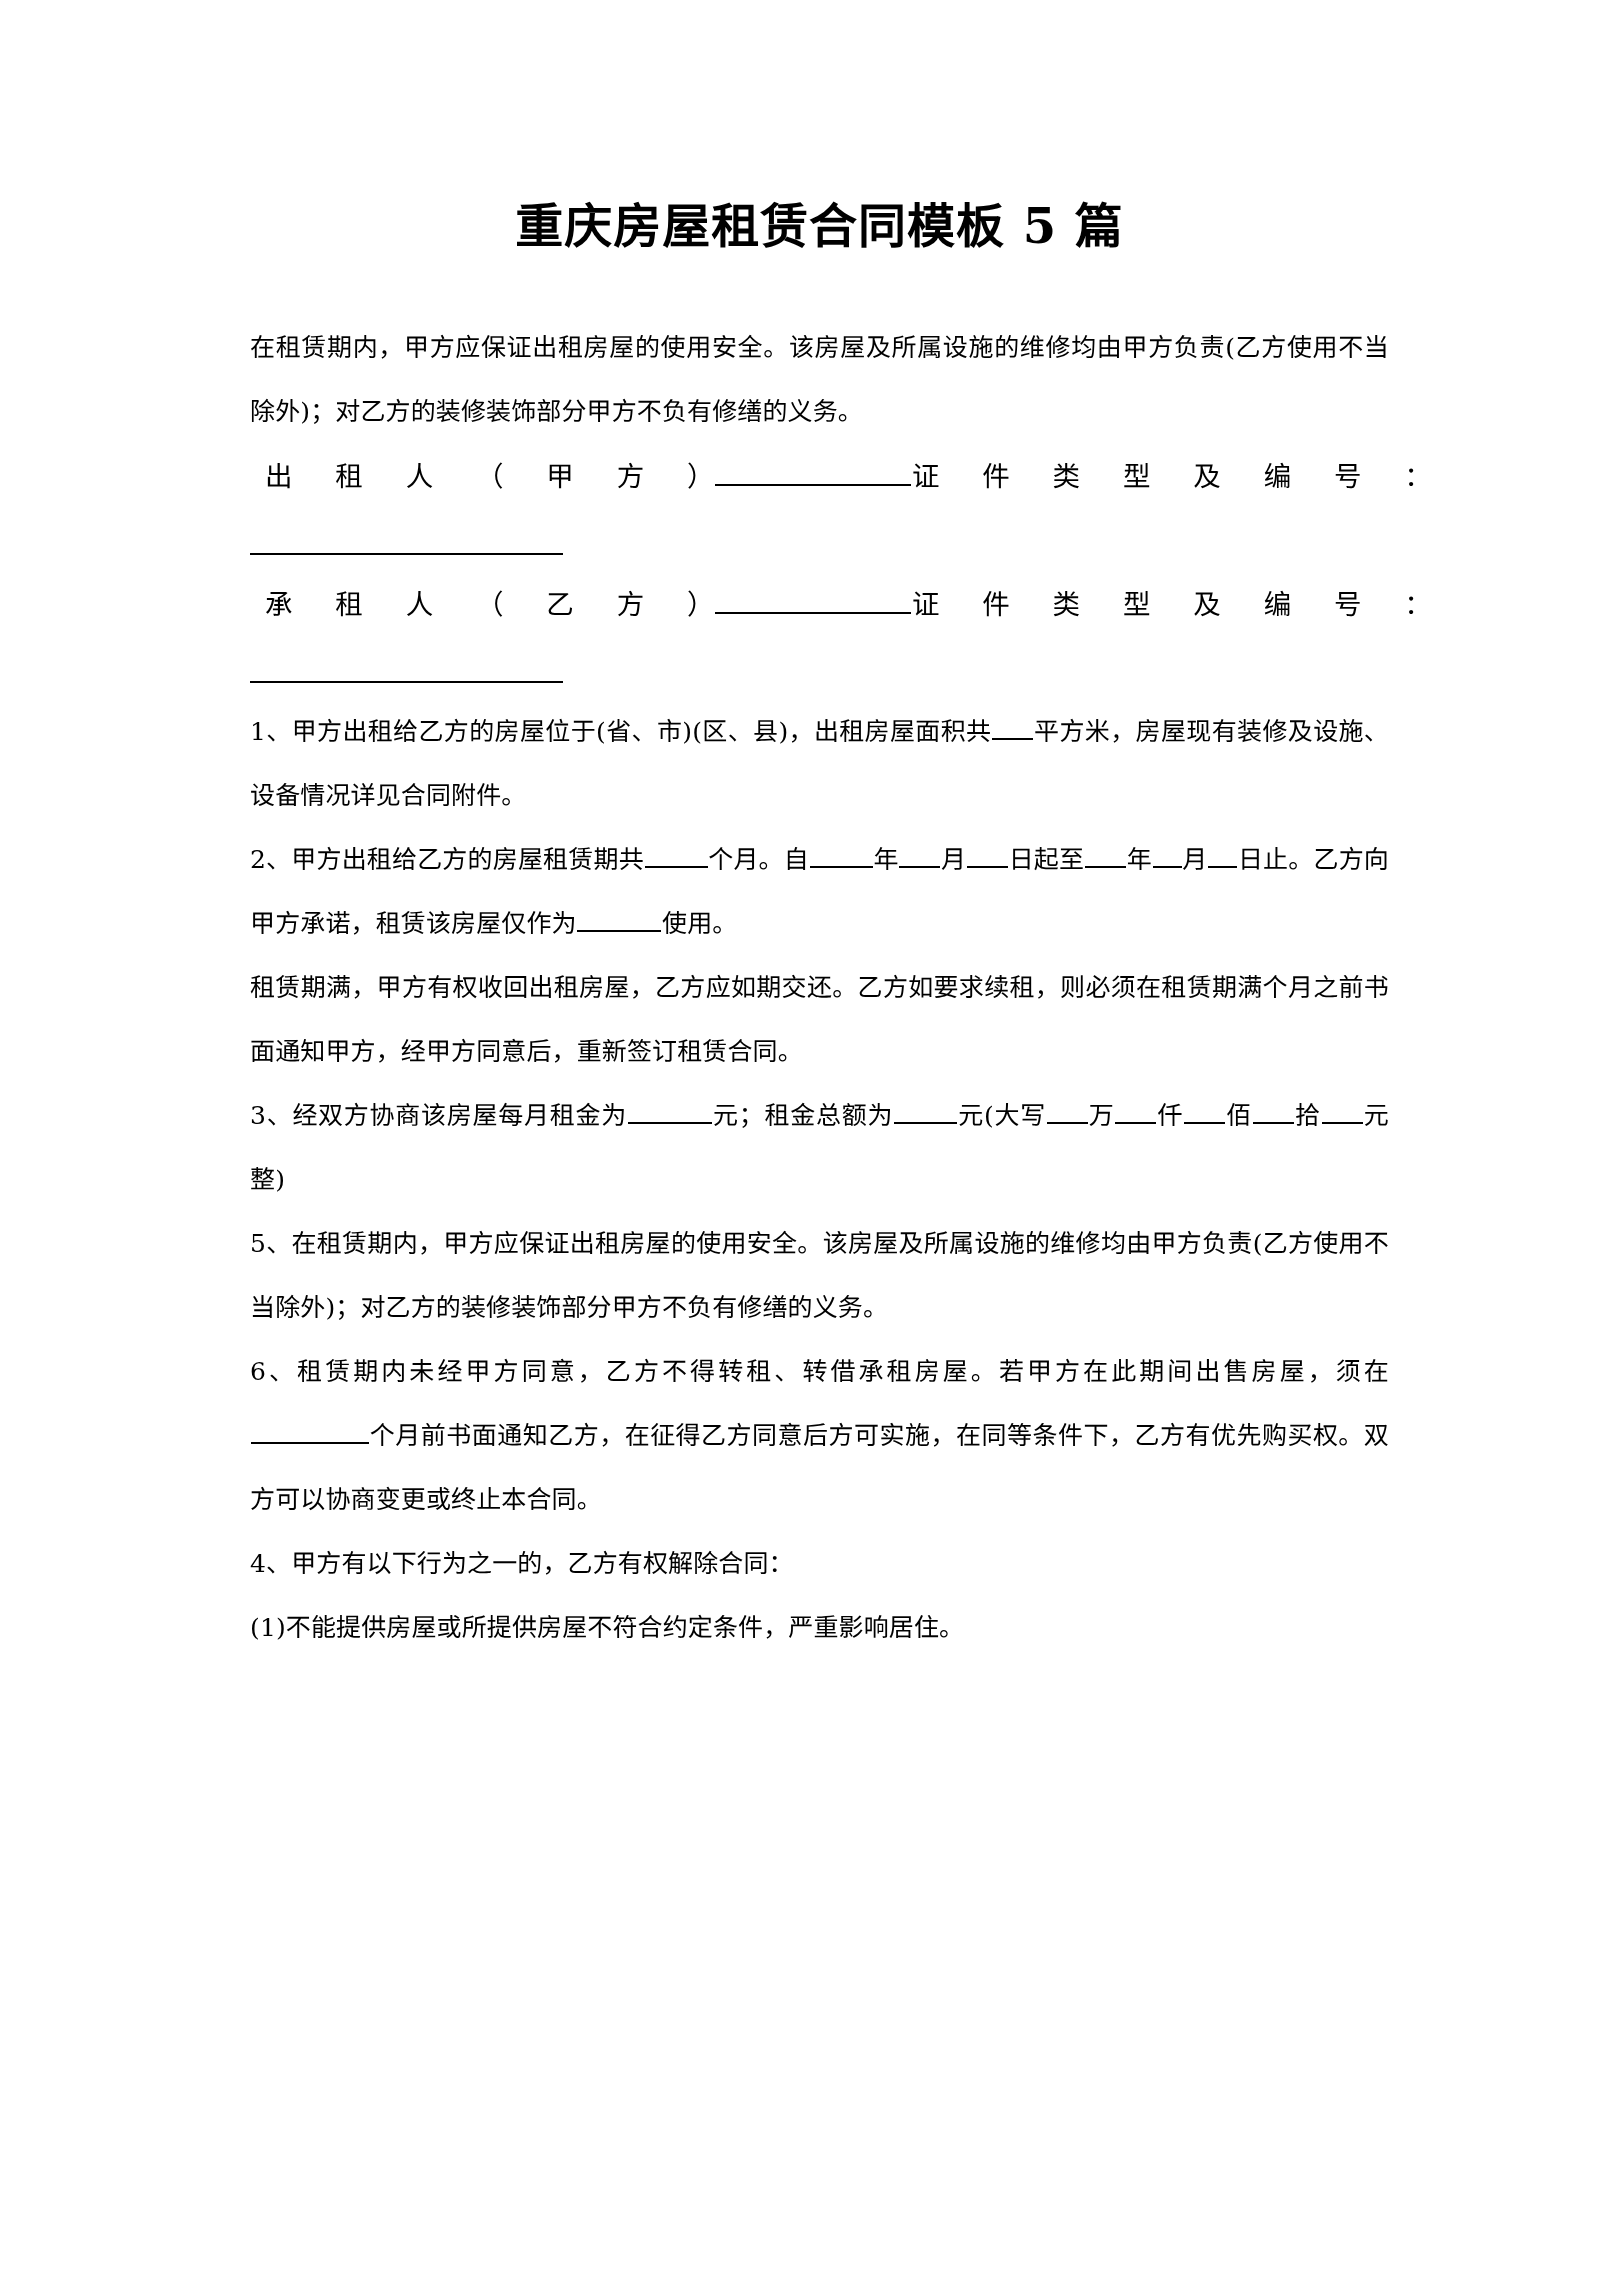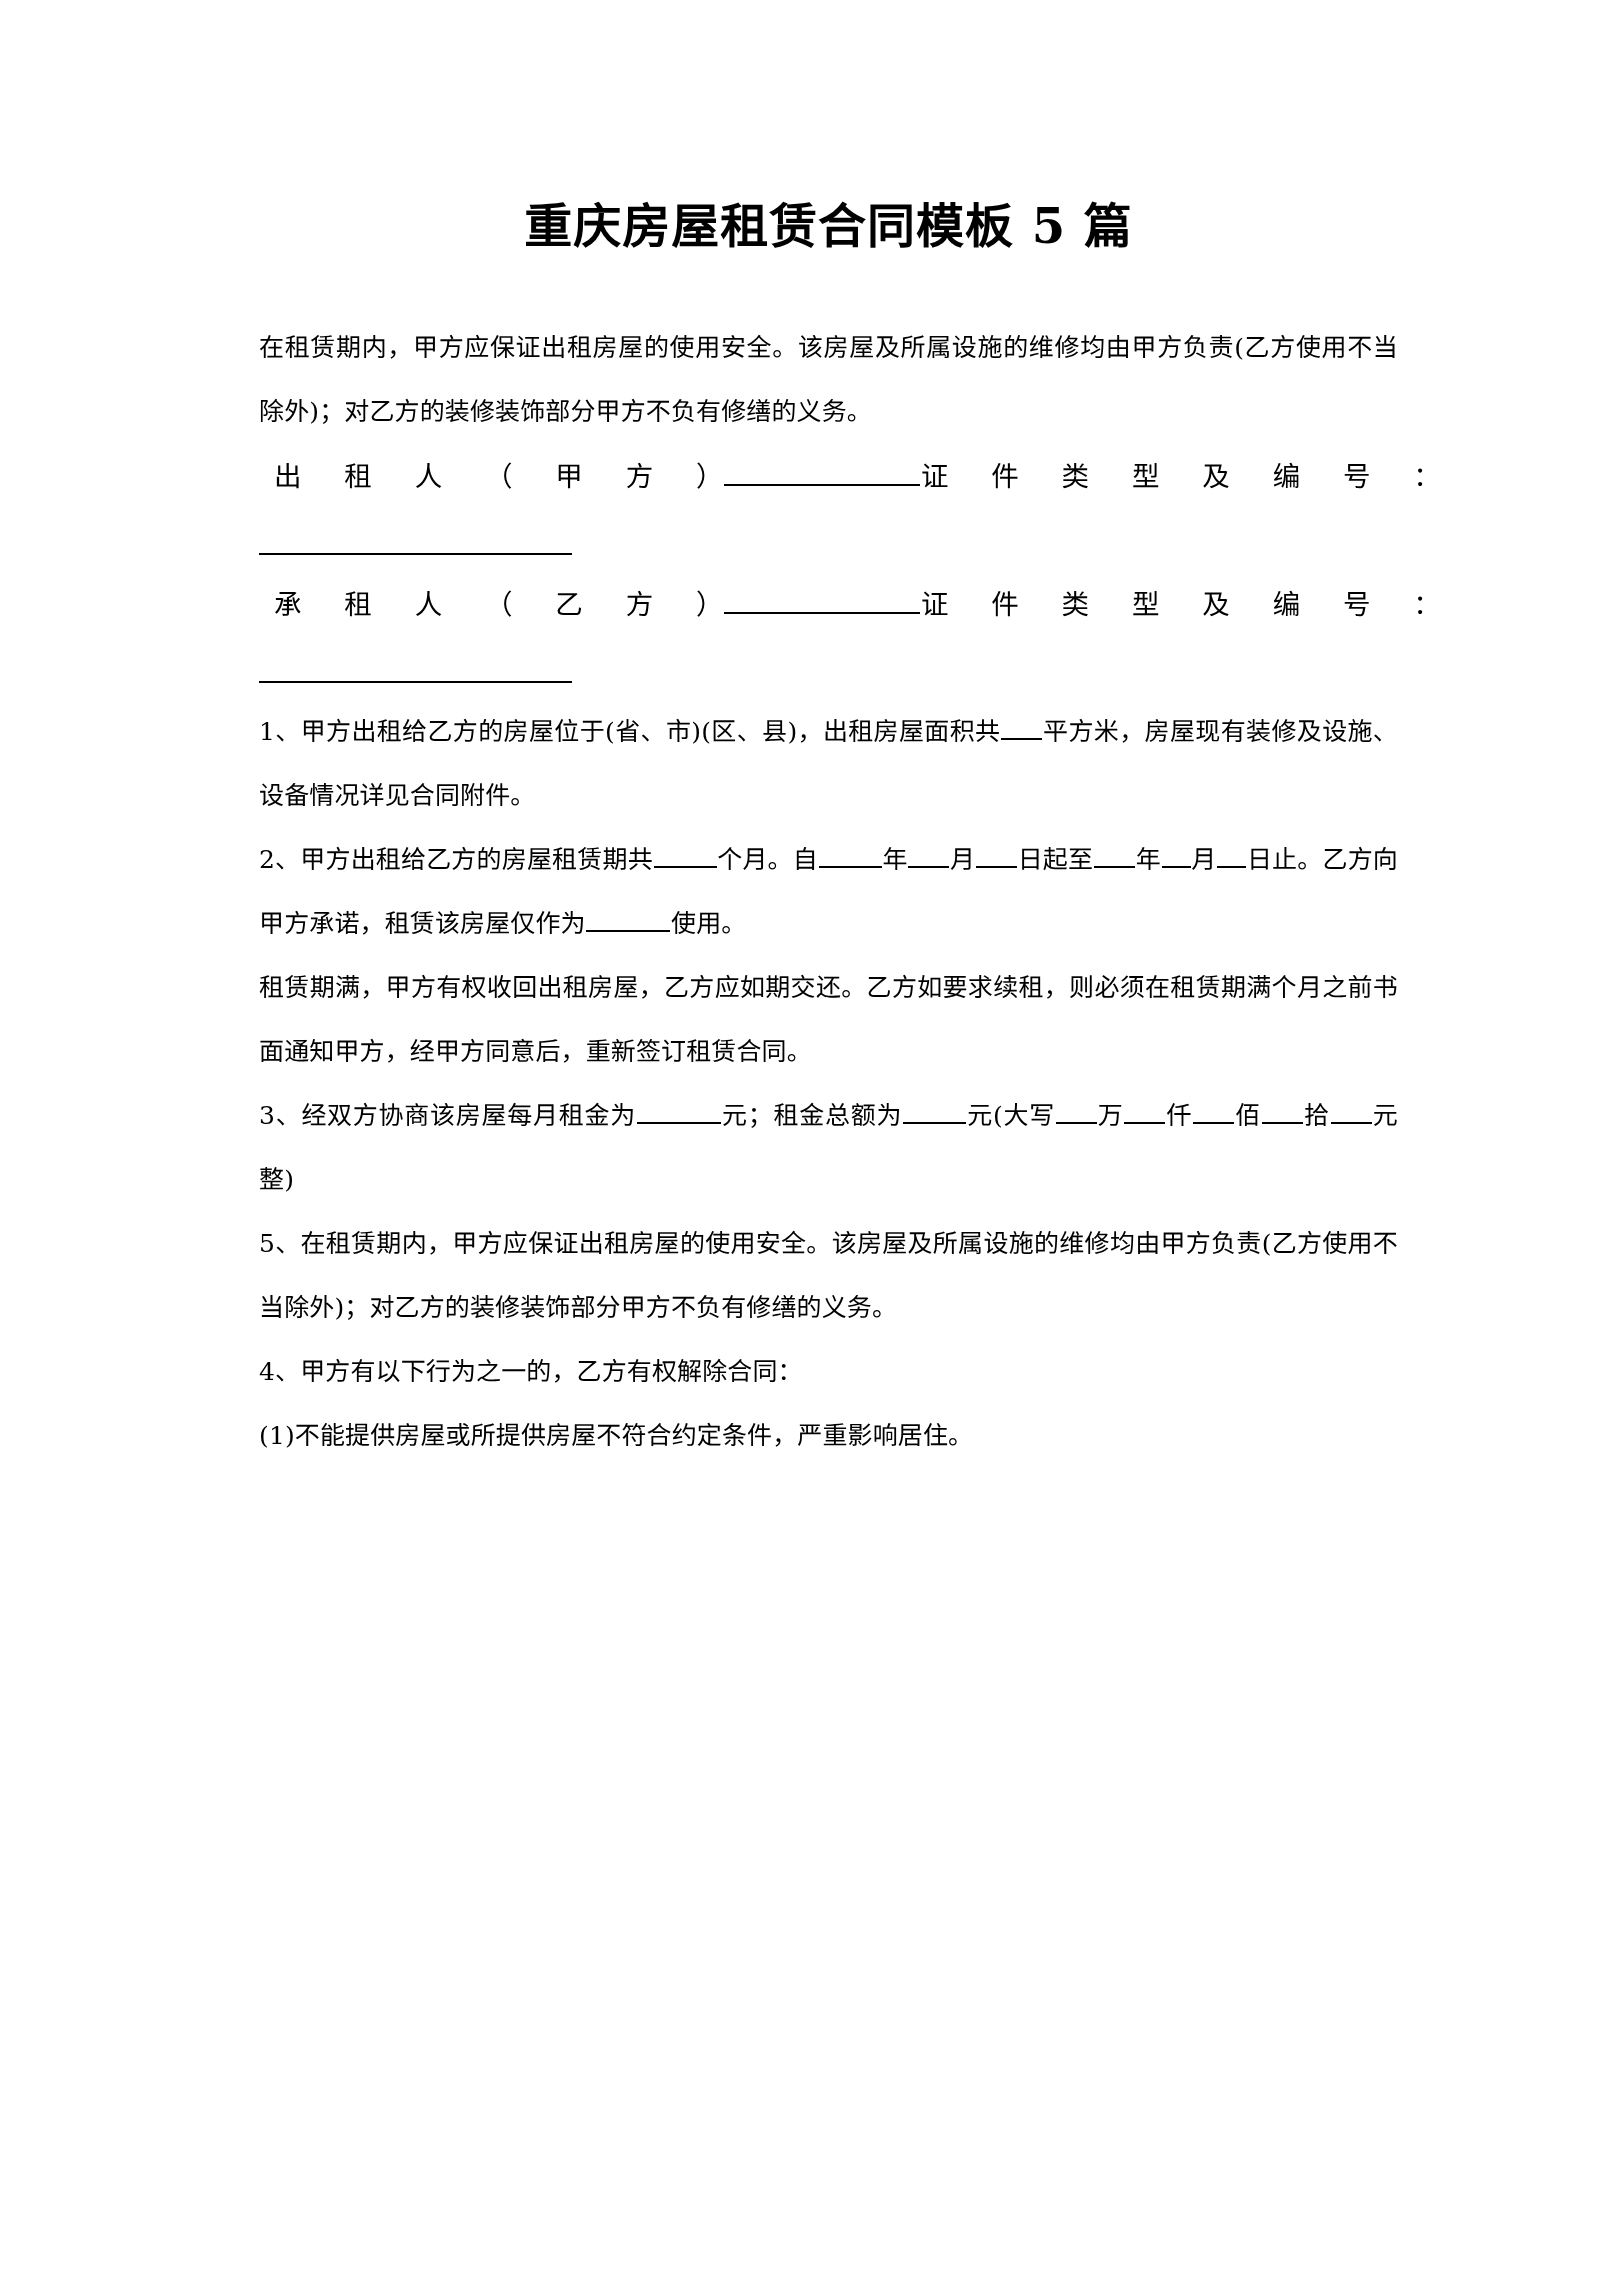--- a/index.html
+++ b/index.html
@@ -14,21 +14,21 @@
     height: 2295px;
     background: #ffffff;
     margin: 0 auto;
     box-sizing: border-box;
     overflow: hidden;
     font-family: "DejaVu Serif", "Liberation Serif", serif;
     color: #000000;
   }
   .page-inner {
     position: absolute;
-    left: 259px;
+    left: 250px;
     top: 0;
     width: 1139px;
   }
 
   
   .doc-title {
     font-family: "DejaVu Serif", "Liberation Serif", serif;
     font-weight: 700;
     font-size: 48px;
     line-height: 1.25;
@@ -150,20 +150,23 @@
       <p class="para">租赁期满，甲方有权收回出租房屋，乙方应如期交还。乙方如要求续租，则必须在租赁期满个月之前书面通知甲方，经甲方同意后，重新签订租赁合同。</p>
 
       <p class="para">
         <span>3、经双方协商该房屋每月租金为</span><span class="blank b-lg"></span><span>元；租金总额为</span><span class="blank b-md"></span><span>元(大写</span><span class="blank b-sm"></span><span>万</span><span class="blank b-sm"></span><span>仟</span><span class="blank b-sm"></span><span>佰</span><span class="blank b-sm"></span><span>拾</span><span class="blank b-sm"></span><span>元整)</span>
       </p>
 
 
       <p class="para">5、在租赁期内，甲方应保证出租房屋的使用安全。该房屋及所属设施的维修均由甲方负责(乙方使用不当除外)；对乙方的装修装饰部分甲方不负有修缮的义务。</p>
 
 
+      <p class="para">
+        <span>6、租赁期内未经甲方同意，乙方不得转租、转借承租房屋。若甲方在此期间出售房屋，须在</span><span class="blank b-xl"></span><span>个月前书面通知乙方，在征得乙方同意后方可实施，在同等条件下，乙方有优先购买权。双方可以协商变更或终止本合同。</span>
+      </p>
 
       <p class="para">4、甲方有以下行为之一的，乙方有权解除合同：</p>
 
       <p class="para">(1)不能提供房屋或所提供房屋不符合约定条件，严重影响居住。</p>
 
     </div>
   </div>
 </div>
 
 

